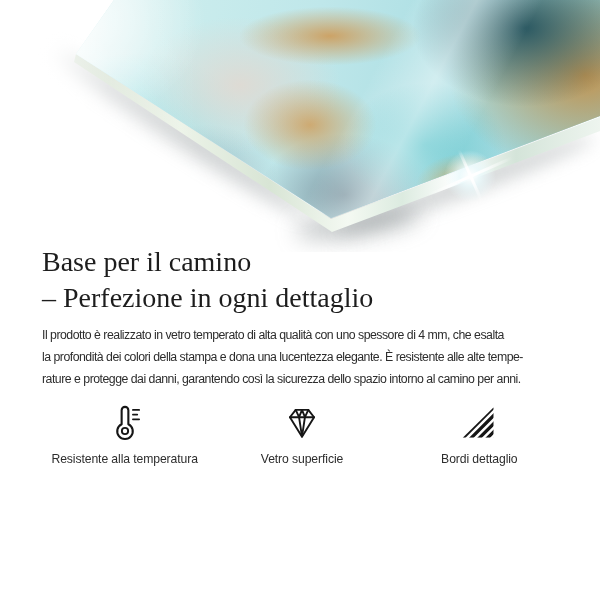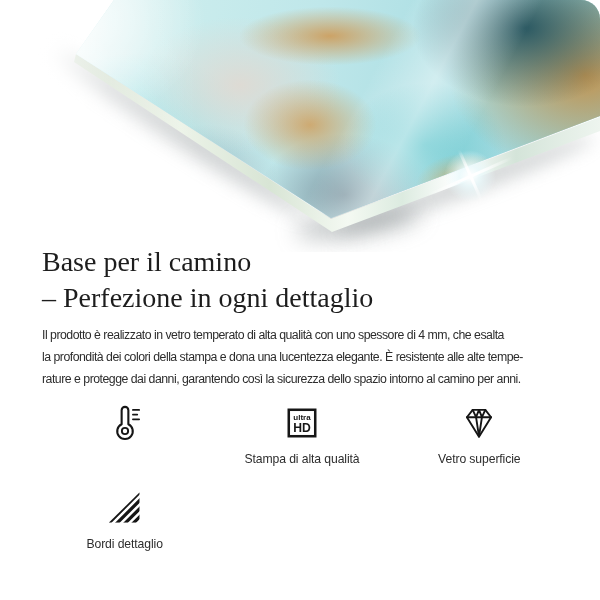--- a/index.html
+++ b/index.html
@@ -1,17 +1,17 @@
 <!DOCTYPE html>
 <html><head>
 <meta charset="utf-8">
 <style>
   html,body{margin:0;padding:0;background:#ffffff;}
   .page{position:relative;width:600px;height:600px;background:#ffffff;overflow:hidden;
-        font-family:"Liberation Sans",sans-serif;border-radius:19px;}
+        font-family:"Liberation Sans",sans-serif;}
 
   
   .hero{position:absolute;left:0;top:0;width:600px;height:252px;overflow:hidden;z-index:0;}
   .hero>div{position:absolute;}
 
   .shadow-left{left:62px;top:42px;width:300px;height:24px;background:rgba(125,134,138,.38);
                border-radius:50%;filter:blur(9px);transform:rotate(33deg);transform-origin:left top;}
   .shadow-right{left:332px;top:224px;width:275px;height:20px;background:rgba(128,136,140,.38);
                border-radius:50%;filter:blur(9px);transform:rotate(-20.5deg);transform-origin:left top;}
   .shadow-corner{left:295px;top:210px;width:125px;height:26px;background:rgba(108,116,120,.42);
@@ -103,32 +103,23 @@
       <div class="feature">
         <span class="icon-wrap">
           <svg viewBox="0 0 40 40" width="42" height="42">
             <g fill="none" stroke="#161616" stroke-width="2" stroke-linecap="round" stroke-linejoin="round">
               <path d="M16.8,7.8 a3.2,3.2 0 0 1 6.4,0 v13.4 a7.4,7.4 0 1 1 -6.4,0 z"></path>
               <circle cx="20" cy="27.6" r="3" stroke-width="1.8"></circle>
               <path d="M27.5,7.5 h6 M27.5,12 h4.2 M27.5,16.5 h6" stroke-width="1.6"></path>
             </g>
           </svg>
         </span>
+        <span class="feature-label">Resistente alla temperatura</span>
       </div>
 
-      <div class="feature">
-        <span class="icon-wrap">
-          <svg viewBox="0 0 40 40" width="42" height="42">
-            <rect x="7.4" y="7.4" width="25.2" height="25.2" fill="none" stroke="#161616" stroke-width="2.4"></rect>
-            <text x="20" y="17.6" text-anchor="middle" font-size="7.6" font-weight="700" font-family="Liberation Sans, sans-serif" fill="#161616">ultra</text>
-            <text x="20" y="29" text-anchor="middle" font-size="11.6" font-weight="700" font-family="Liberation Sans, sans-serif" fill="#161616">HD</text>
-          </svg>
-        </span>
-        <span class="feature-label">Stampa di alta qualità</span>
-      </div>
 
 
       <div class="feature">
         <span class="icon-wrap">
           <svg viewBox="0 0 40 40" width="42" height="42">
             <g fill="none" stroke="#161616" stroke-width="1.8" stroke-linecap="round" stroke-linejoin="round">
               <path d="M8.5,14.5 L14,7.5 h12 L31.5,14.5 L20,33 Z"></path>
               <path d="M8.5,14.5 h23"></path>
               <path d="M14,7.5 L17.2,14.5 L20,7.5 L22.8,14.5 L26,7.5"></path>
               <path d="M17.2,14.5 L20,33 L22.8,14.5"></path>

